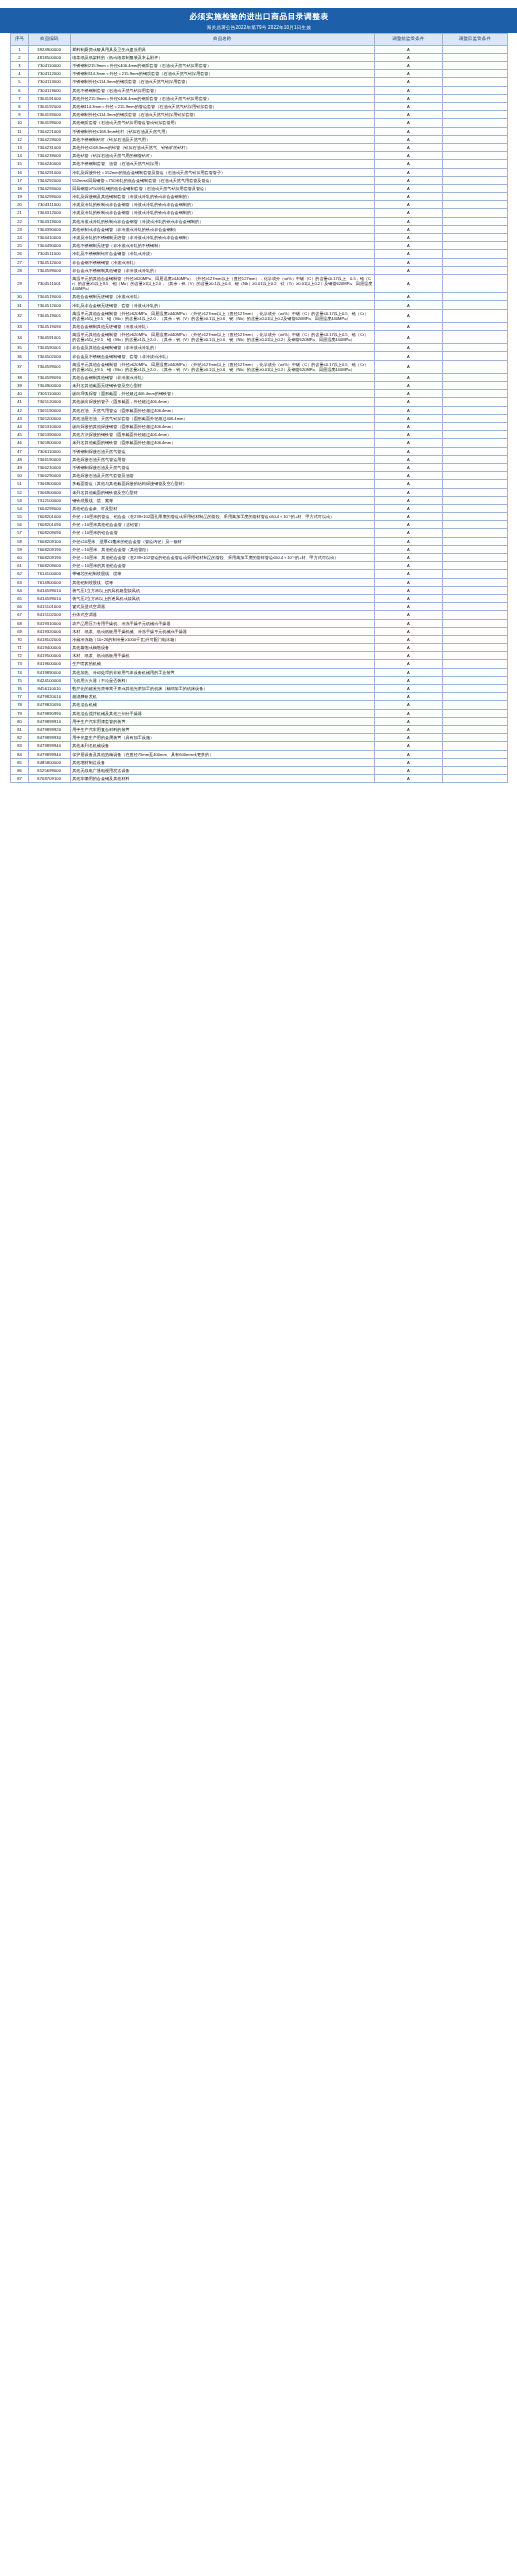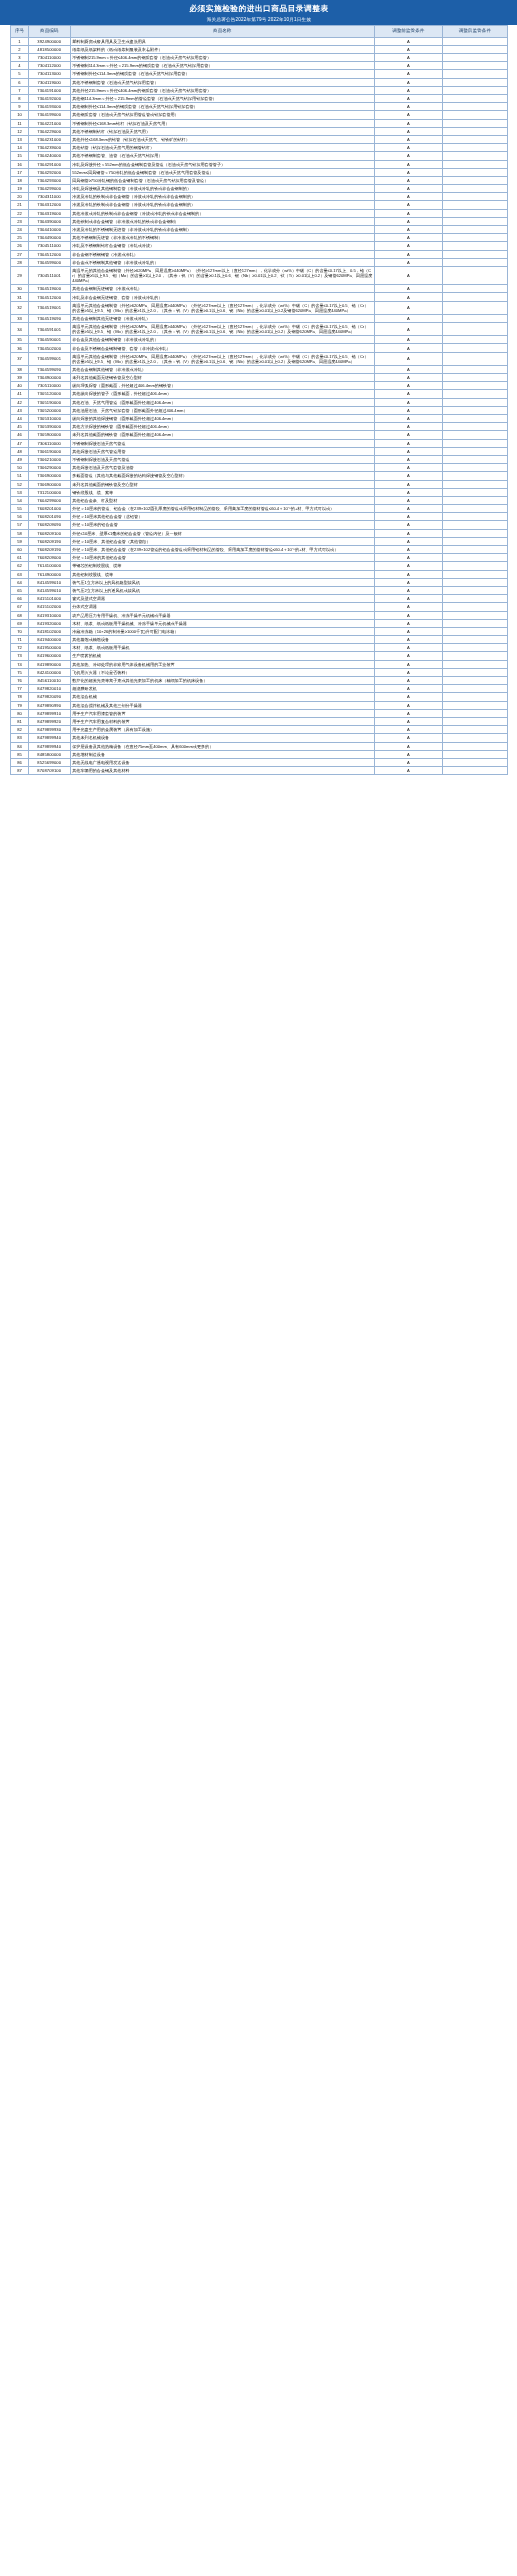--- a/index.html
+++ b/index.html
@@ -5,21 +5,21 @@
   html, body {
     margin: 0;
     padding: 0;
     background: #ffffff;
     font-family: "Liberation Sans", sans-serif;
   }
   .page {
     width: 518px;
     margin: 0 auto;
     background: #fff;
-    padding-top: 0;
+    padding-top: 8px;
     box-sizing: border-box;
   }
   .title-bar {
     background: #1d5fa8;
     color: #ffffff;
     text-align: center;
     font-size: 7.7px;
     font-weight: bold;
     padding: 3.6px 0 3.1px 0;
     letter-spacing: 0.5px;

